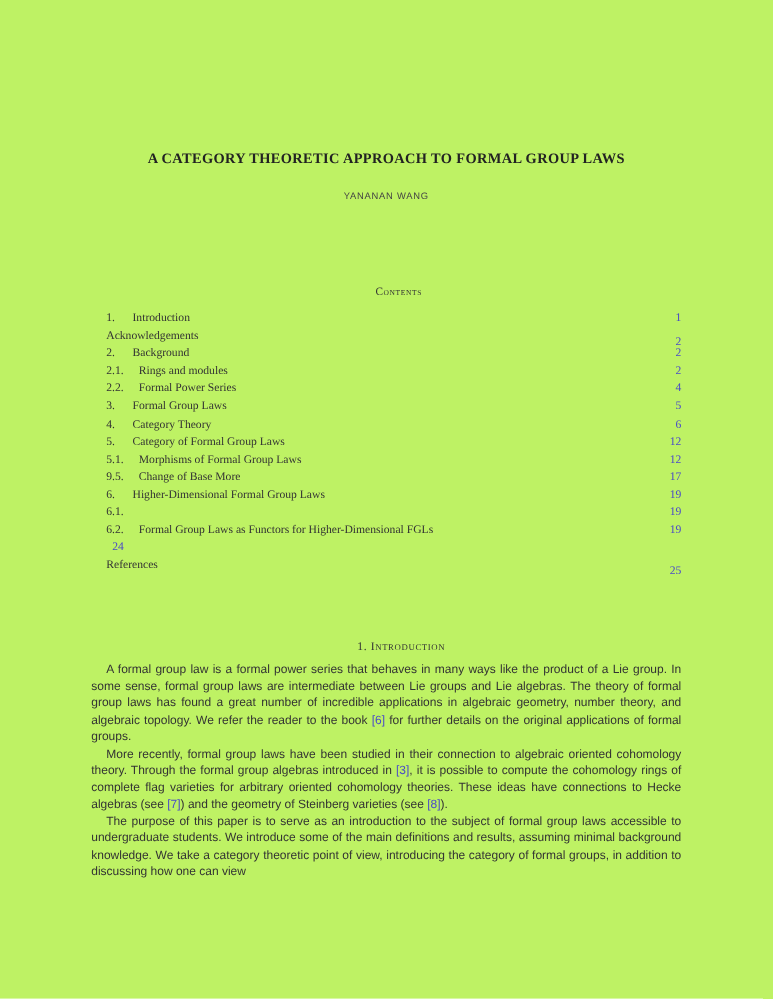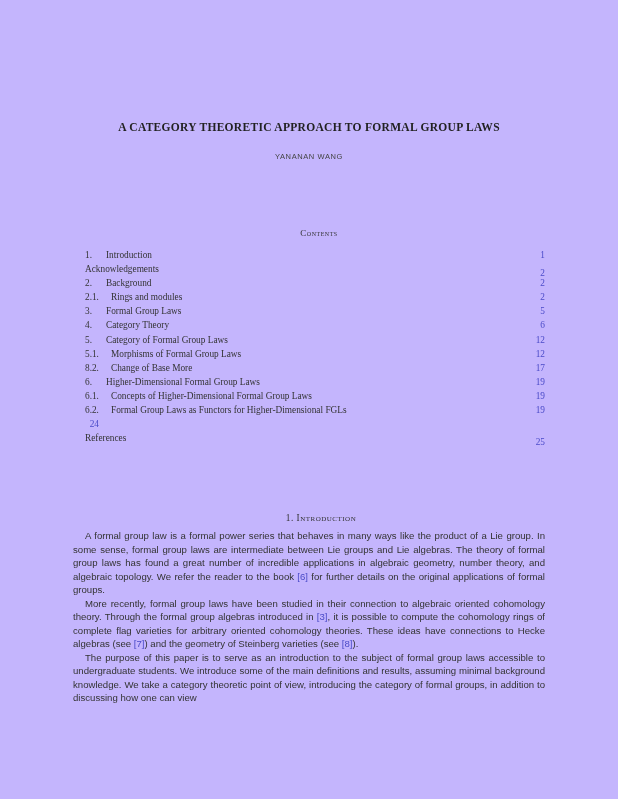--- a/index.html
+++ b/index.html
@@ -1,21 +1,21 @@
 <!DOCTYPE html>
 <html><head>
   <meta charset="utf-8">
   <style>
     html, body { margin: 0; padding: 0; background: #ffffff; }
     body {
       width: 618px; height: 799px; overflow: hidden; position: relative;
       font-family: "DejaVu Serif", "Liberation Serif", serif;
       color: #2a2a2a;
     }
-    .page { position: absolute; left: 0; top: 0; width: 618px; height: 799px; background: #c4b5fd; }
+    .page { position: absolute; left: 0; top: 0; width: 618px; height: 799px; background: #bef264; }
     .title {
       position: absolute; top: 121px; left: 0; width: 618px; text-align: center;
       font-size: 11.5px; font-weight: bold; letter-spacing: 0.3px; color: #222;
       font-family: "Liberation Serif", serif;
     }
     .author {
       position: absolute; top: 152px; left: 0; width: 618px; text-align: center;
       font-size: 7.5px; letter-spacing: 0.6px; color: #444;
       font-family: Liberation Sans, sans-serif;
     }
@@ -80,20 +80,27 @@
         </span>
         <span class="toc-page">2</span>
       </div>
       <div class="toc-row l2">
         <span class="toc-left">
           <span class="toc-num">2.1.</span>
           <span>Rings and modules</span>
         </span>
         <span class="toc-page">2</span>
       </div>
+      <div class="toc-row l2">
+        <span class="toc-left">
+          <span class="toc-num">2.2.</span>
+          <span>Formal Power Series</span>
+        </span>
+        <span class="toc-page">4</span>
+      </div>
       <div class="toc-row l1">
         <span class="toc-left">
           <span class="toc-num">3.</span>
           <span>Formal Group Laws</span>
         </span>
         <span class="toc-page">5</span>
       </div>
       <div class="toc-row l1">
         <span class="toc-left">
           <span class="toc-num">4.</span>
@@ -110,36 +117,35 @@
       </div>
       <div class="toc-row l2">
         <span class="toc-left">
           <span class="toc-num">5.1.</span>
           <span>Morphisms of Formal Group Laws</span>
         </span>
         <span class="toc-page">12</span>
       </div>
       <div class="toc-row l2">
         <span class="toc-left">
-          <span class="toc-num">8.2.</span>
+          <span class="toc-num">9.5.</span>
           <span>Change of Base More</span>
         </span>
         <span class="toc-page">17</span>
       </div>
       <div class="toc-row l1">
         <span class="toc-left">
           <span class="toc-num">6.</span>
           <span>Higher-Dimensional Formal Group Laws</span>
         </span>
         <span class="toc-page">19</span>
       </div>
       <div class="toc-row l2">
         <span class="toc-left">
           <span class="toc-num">6.1.</span>
-          <span>Concepts of Higher-Dimensional Formal Group Laws</span>
         </span>
         <span class="toc-page">19</span>
       </div>
       <div class="toc-row l2">
         <span class="toc-left">
           <span class="toc-num">6.2.</span>
           <span>Formal Group Laws as Functors for Higher-Dimensional FGLs</span>
         </span>
         <span class="toc-page">19</span>
       </div>

